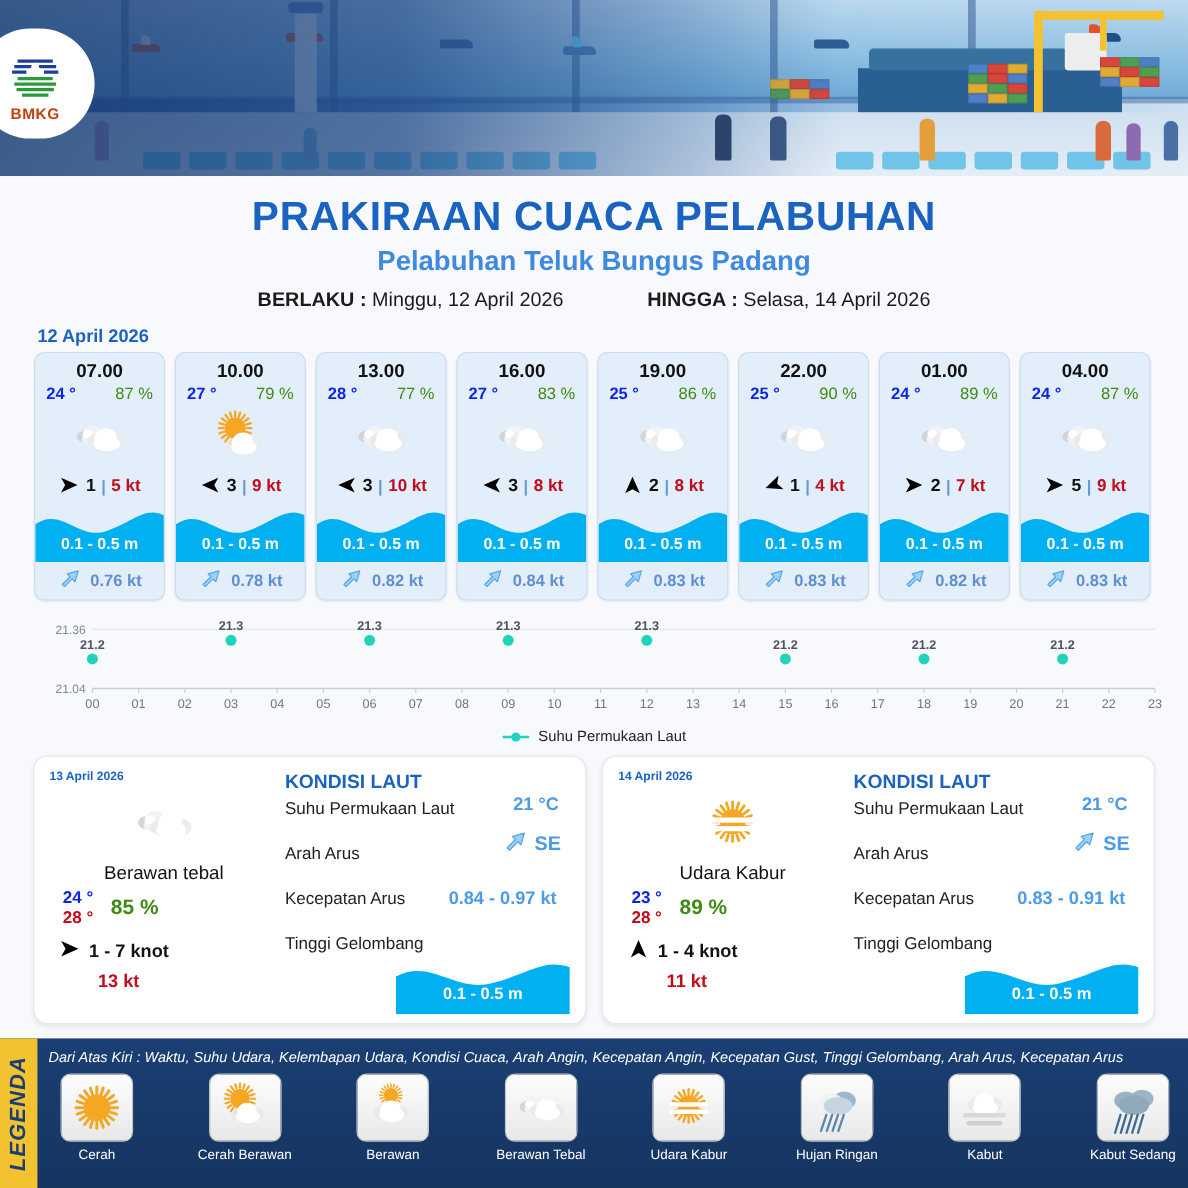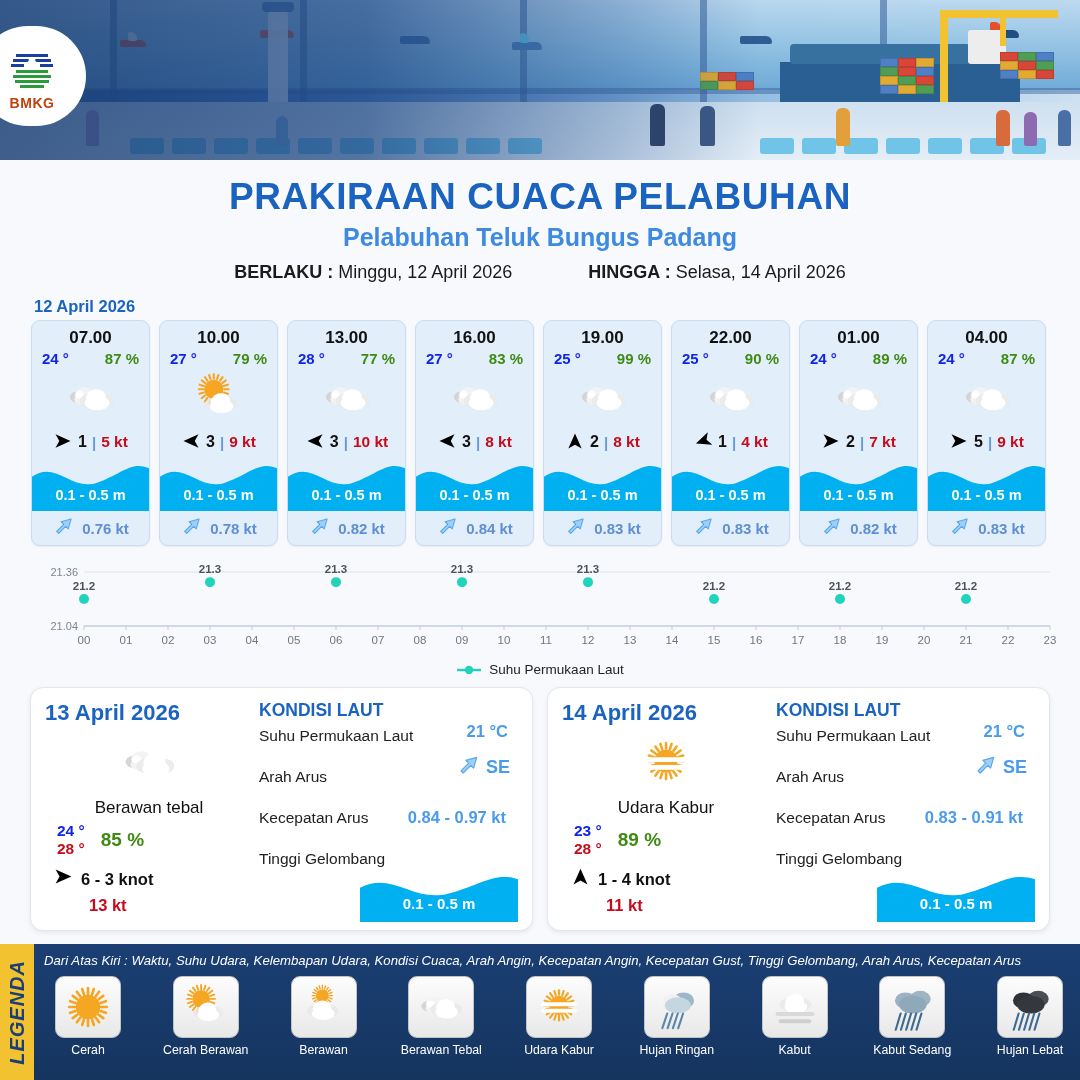--- a/index.html
+++ b/index.html
@@ -66,21 +66,21 @@
   
   .strip-date { margin:14px 0 4px 34px; font-size:16.5px; font-weight:bold; color:#1a63c0; }
   .cards { display:flex; gap:9px; padding:0 31px; }
   .card {
     width:119px; background:#e3eefb; border:1px solid #c9dcf0; border-radius:9px;
     overflow:hidden; position:relative; box-shadow:0 1px 2px rgba(0,0,0,.07);
   }
   .c-time { text-align:center; font-size:17px; font-weight:bold; color:#111; padding:7px 0 2px; }
   .c-row { display:flex; justify-content:space-between; padding:0 10px 4px; }
   .c-temp { font-size:15px; font-weight:bold; color:#0d25e8; }
-  .c-hum  { font-size:15px; font-weight:bold; color:#3f8a12; }
+  .c-hum  { font-size:15px; font-weight:normal; color:#3f8a12; }
   .c-icon { height:54px; display:flex; align-items:center; justify-content:center; }
   .c-wind { display:flex; align-items:center; justify-content:center; gap:5px; height:34px; }
   .c-arrow { font-size:17px; color:#000; line-height:1; display:inline-block; }
   .c-wdir { font-size:16px; font-weight:bold; color:#111; }
   .c-bar  { color:#6a9ad6; font-weight:bold; font-size:15px; }
   .c-wspd { font-size:15.5px; font-weight:bold; color:#c50b1c; }
   .c-wave-wrap { position:relative; height:52px; }
   .c-wave-svg { position:absolute; left:0; bottom:0; width:100%; height:52px; display:block; }
   .c-wave-txt {
     position:absolute; left:0; bottom:8px; width:100%; text-align:center;
@@ -98,21 +98,21 @@
   }
   .legend-dot-row svg { display:block; }
 
   
   .days { display:flex; gap:14px; padding:10px 30px 0; }
   .day-card {
     flex:1; background:#fff; border:1px solid #e2e7ee; border-radius:13px;
     box-shadow:0 2px 5px rgba(0,0,0,.07); padding:12px 14px 10px; display:flex; min-height:244px;
   }
   .day-left { width:208px; position:relative; }
-  .day-date { font-size:22px; font-weight:bold; color:#1a63c0; }
+  .day-date { font-size:11px; font-weight:bold; color:#1a63c0; }
   .day-icon { height:66px; display:flex; align-items:center; justify-content:center; margin-top:4px;}
   .day-cond { text-align:center; font-size:17px; color:#111; margin-top:2px;}
   .day-tt { display:flex; align-items:center; gap:16px; margin-top:4px; padding-left:12px;}
   .day-temps { display:flex; flex-direction:column; }
   .t-min { font-size:15.5px; font-weight:bold; color:#0d25e8; }
   .t-max { font-size:15.5px; font-weight:bold; color:#c50b1c; }
   .day-hum { font-size:19px; font-weight:bold; color:#3f8a12; }
   .day-wind { display:flex; align-items:center; gap:7px; margin-top:8px; padding-left:8px;}
   .day-wind .arr { font-size:19px; color:#000; }
   .day-wind .wtxt { font-size:16.5px; font-weight:bold; color:#111; }
@@ -521,21 +521,21 @@
       <path d="M12 2 L17 11 L13.4 11 L13.4 21 L10.6 21 L10.6 11 L7 11 Z" fill="#9ed0f7" stroke="#5aa7e6" stroke-width="1.1" stroke-linejoin="round"></path>
     </g>
           </svg></span>
       <span class="c-cur-txt">0.84 kt</span>
     </div>
     </div>
     <div class="card">
     <div class="c-time">19.00</div>
     <div class="c-row">
       <span class="c-temp">25 °</span>
-      <span class="c-hum">99 %</span>
+      <span class="c-hum">86 %</span>
     </div>
     <div class="c-icon">
         <svg width="56" height="56" viewBox="0 0 64 64" style="transform:scale(1)" aria-hidden="true">
           <g>
     <ellipse cx="16.35" cy="30.85" rx="8.5" ry="6.375" fill="#cfcfcf" opacity=".85"></ellipse>
     <ellipse cx="32.5" cy="30.85" rx="8.5" ry="6.375" fill="#cfcfcf" opacity=".85"></ellipse>
     <ellipse cx="24" cy="27.45" rx="9.35" ry="7.6499999999999995" fill="#f3f3f3"></ellipse>
     <ellipse cx="24.85" cy="33.4" rx="11.9" ry="6.8" fill="#f3f3f3"></ellipse>
     <ellipse cx="18.9" cy="28.3" rx="5.1" ry="4.25" fill="#ffffff" opacity=".95"></ellipse>
   </g>
@@ -837,21 +837,21 @@
           <span class="t-max">28 °</span>
         </div>
         <span class="day-hum">85 %</span>
       </div>
       <div class="day-wind">
         <span class="arr"><svg width="21" height="21" viewBox="0 0 24 24" aria-hidden="true">
     <g transform="rotate(90 12 12)">
       <path d="M12 3 L20 21 L12 16.5 L4 21 Z" fill="#000"></path>
     </g>
             </svg></span>
-        <span class="wtxt">6  - 3 knot</span>
+        <span class="wtxt">1  - 7 knot</span>
       </div>
       <div class="day-gust">13 kt</div>
     </div>
     <div class="day-right">
       <div class="sea-title">KONDISI LAUT</div>
       <div class="sea-row">Suhu Permukaan Laut</div>
       <div class="sea-row">Arah Arus</div>
       <div class="sea-row">Kecepatan Arus</div>
       <div class="sea-row">Tinggi Gelombang</div>
       <div class="sea-val sst">21 °C</div>
@@ -1141,29 +1141,14 @@
                <ellipse cx="33" cy="29" rx="17" ry="11" fill="#8fa8ba"></ellipse>
             <line x1="18" y1="40" x2="12" y2="60" stroke="#3f6b90" stroke-width="2.6" stroke-linecap="round"></line>
             <line x1="24.4" y1="40" x2="18.4" y2="60" stroke="#3f6b90" stroke-width="2.6" stroke-linecap="round"></line>
             <line x1="30.8" y1="40" x2="24.8" y2="60" stroke="#3f6b90" stroke-width="2.6" stroke-linecap="round"></line>
             <line x1="37.2" y1="40" x2="31.200000000000003" y2="60" stroke="#3f6b90" stroke-width="2.6" stroke-linecap="round"></line>
             <line x1="43.6" y1="40" x2="37.6" y2="60" stroke="#3f6b90" stroke-width="2.6" stroke-linecap="round"></line>
           </svg>
         </div>
     <div class="leg-label">Kabut Sedang</div>
       </div>
-      <div class="leg-item">
-    <div class="leg-box">
-          <svg width="52" height="52" viewBox="0 0 64 64" style="transform:scale(1)" aria-hidden="true">
-            <ellipse cx="42" cy="22" rx="13" ry="10" fill="#4a4f55"></ellipse>
-               <ellipse cx="24" cy="24" rx="13" ry="10" fill="#2f3338"></ellipse>
-               <ellipse cx="33" cy="29" rx="17" ry="11" fill="#34383d"></ellipse>
-            <line x1="18" y1="40" x2="12" y2="60" stroke="#3f6b90" stroke-width="2.6" stroke-linecap="round"></line>
-            <line x1="24.4" y1="40" x2="18.4" y2="60" stroke="#3f6b90" stroke-width="2.6" stroke-linecap="round"></line>
-            <line x1="30.8" y1="40" x2="24.8" y2="60" stroke="#3f6b90" stroke-width="2.6" stroke-linecap="round"></line>
-            <line x1="37.2" y1="40" x2="31.200000000000003" y2="60" stroke="#3f6b90" stroke-width="2.6" stroke-linecap="round"></line>
-            <line x1="43.6" y1="40" x2="37.6" y2="60" stroke="#3f6b90" stroke-width="2.6" stroke-linecap="round"></line>
-          </svg>
-        </div>
-    <div class="leg-label">Hujan Lebat</div>
-      </div>
     </div>
 </div>
 
 </body></html>

